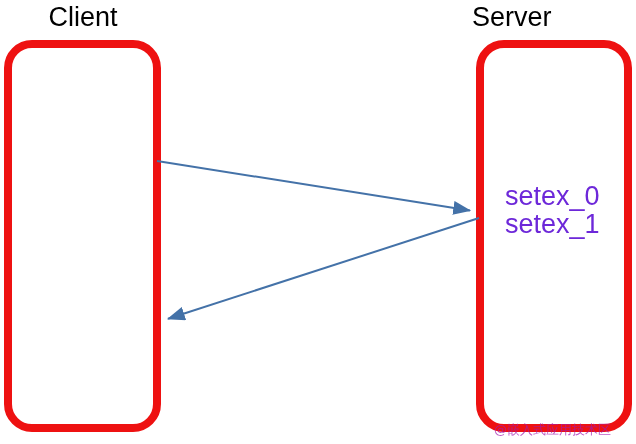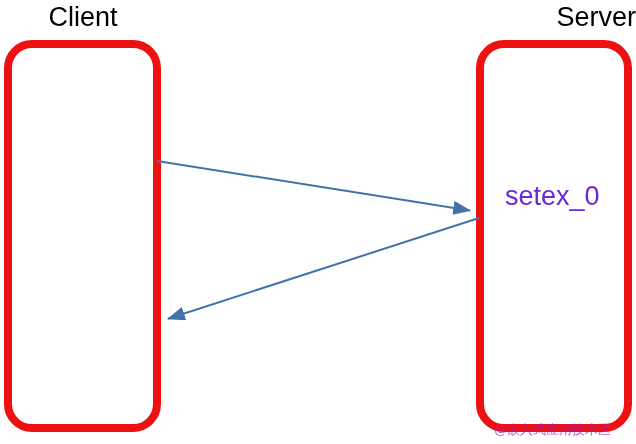--- a/index.html
+++ b/index.html
@@ -35,21 +35,21 @@
   #client-title {
     left: 0;
     top: 4px;
     width: 166px;
     text-align: center;
   }
   #server-title {
     left: 472px;
     top: 4px;
     width: 164px;
-    text-align: right;
+    text-align: left;
   }
   .server-ops {
     position: absolute;
     left: 505px;
     top: 183px;
     font-size: 27px;
     line-height: 1.02;
     color: #6d28d9;
     white-space: nowrap;
     font-family: "Liberation Sans", sans-serif;
@@ -94,17 +94,18 @@
 
     <line x1="479" y1="218" x2="168" y2="318.8" stroke="#4472a8" stroke-width="2" marker-end="url(#arrowhead-left)"></line>
   </svg>
 
   <div class="node-title" id="client-title">Client</div>
 
   <div class="node-title" id="server-title">Server</div>
 
   <div class="server-ops">
     <div>setex_0</div>
+    <div>setex_1</div>
   </div>
 
   <div class="watermark">@嵌入式应用技术区</div>
 
 </div>
 
 </body></html>

